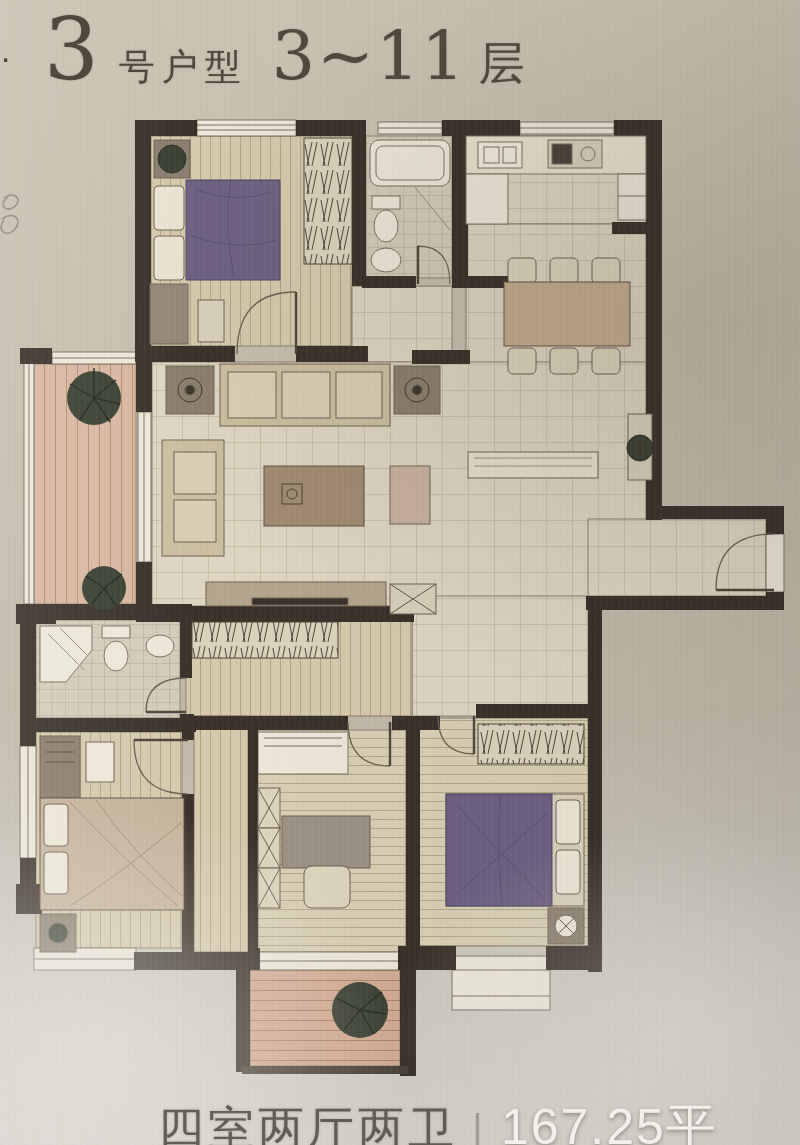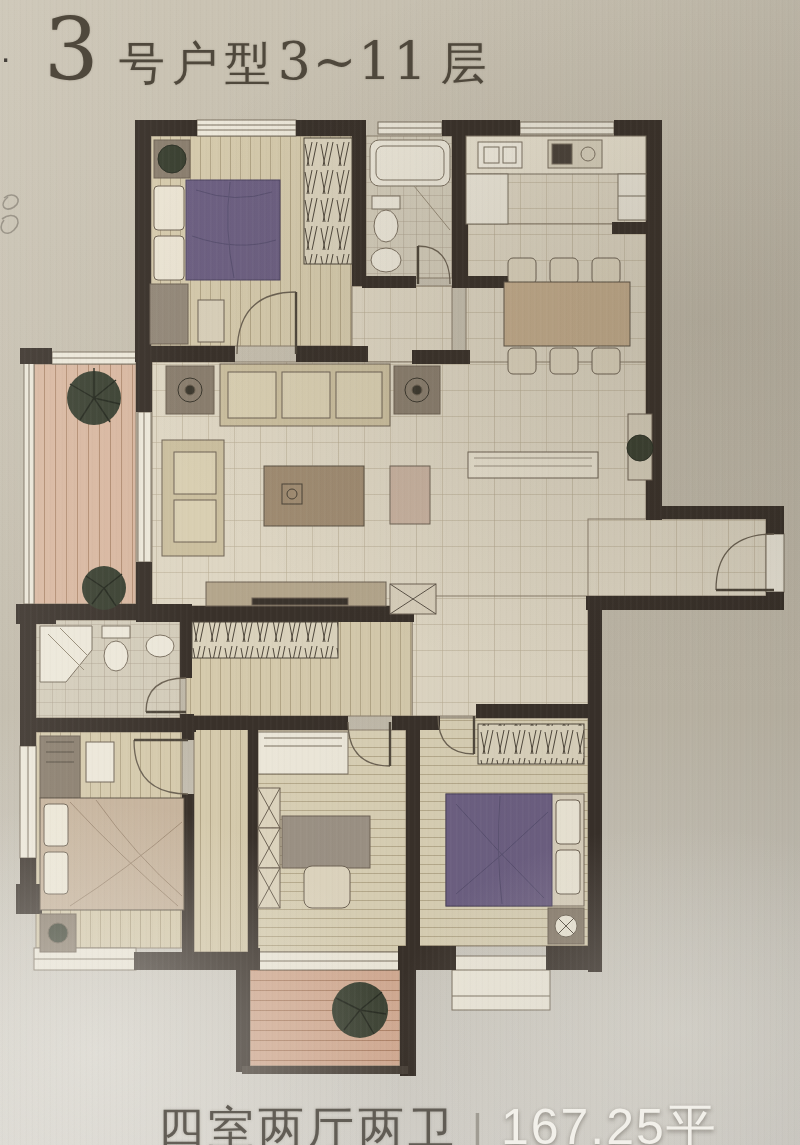--- a/index.html
+++ b/index.html
@@ -12,22 +12,22 @@
        radial-gradient(70% 40% at 12% 92%, rgba(236,234,228,0.55), transparent 55%),
        radial-gradient(60% 30% at 85% 90%, rgba(230,228,220,0.35), transparent 60%),
        linear-gradient(90deg, rgba(255,255,250,0.10), rgba(0,0,0,0) 25%, rgba(0,0,0,0.04) 80%, rgba(0,0,0,0.07) 100%);}
   .stage .grain{position:absolute;inset:0;z-index:5;pointer-events:none;opacity:.5;
      background:repeating-linear-gradient(90deg, rgba(255,255,255,0.05) 0 1px, rgba(60,55,45,0.03) 2px 3px, transparent 3px 6px);}
   .plan-svg{position:absolute;left:0;top:0;z-index:1;}
   .title{position:absolute;left:44px;top:6px;z-index:6;display:flex;align-items:baseline;
          color:#4f483c;font-family:"DejaVu Serif","Liberation Serif",serif;
          text-shadow:0 0 2px rgba(82,74,60,0.35);}
   .title .t-big{font-size:86px;line-height:1;margin-right:20px;}
-  .title .t-cn{font-size:46px;letter-spacing:7px;}
-  .title .t-mid{font-size:52px;line-height:1;letter-spacing:2px;margin-right:12px;}
+  .title .t-cn{font-size:36px;letter-spacing:7px;margin-right:24px;}
+  .title .t-mid{font-size:68px;line-height:1;letter-spacing:2px;margin-right:12px;}
   .title .t-cn2{font-size:46px;}
   .bullet{position:absolute;left:0px;top:38px;z-index:6;font-size:34px;color:#45403a;}
   .caption{position:absolute;left:0;top:1094px;width:800px;z-index:6;display:flex;align-items:baseline;
            padding-left:158px;box-sizing:border-box;white-space:nowrap;}
   .cap-gray{font-size:46px;letter-spacing:4px;color:rgba(73,68,60,0.78);
             font-family:"DejaVu Serif","Liberation Serif",serif;
             text-shadow:0 0 3px rgba(120,115,105,0.4);}
   .cap-sep{font-size:42px;color:#a09c93;margin:0 18px 0 14px;font-weight:300;}
   .cap-white{font-size:50px;color:#f2f0ea;letter-spacing:2px;
              font-family:"Liberation Sans",sans-serif;

